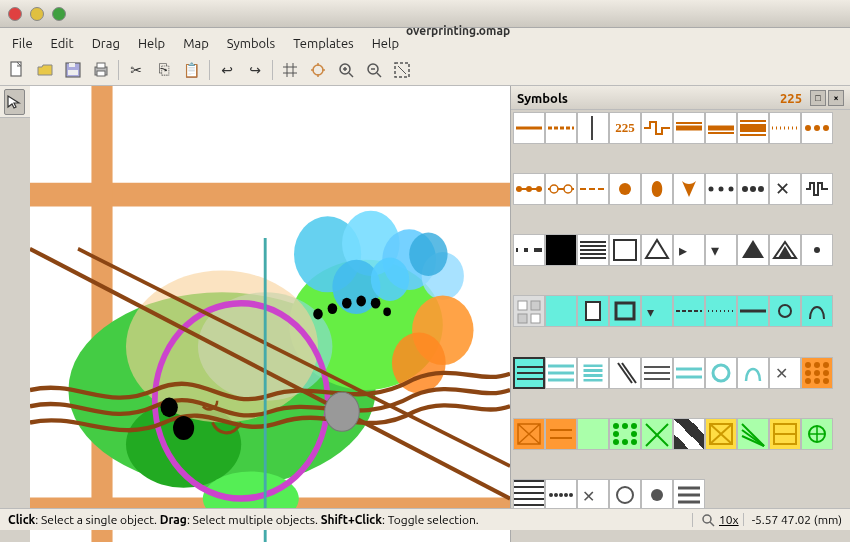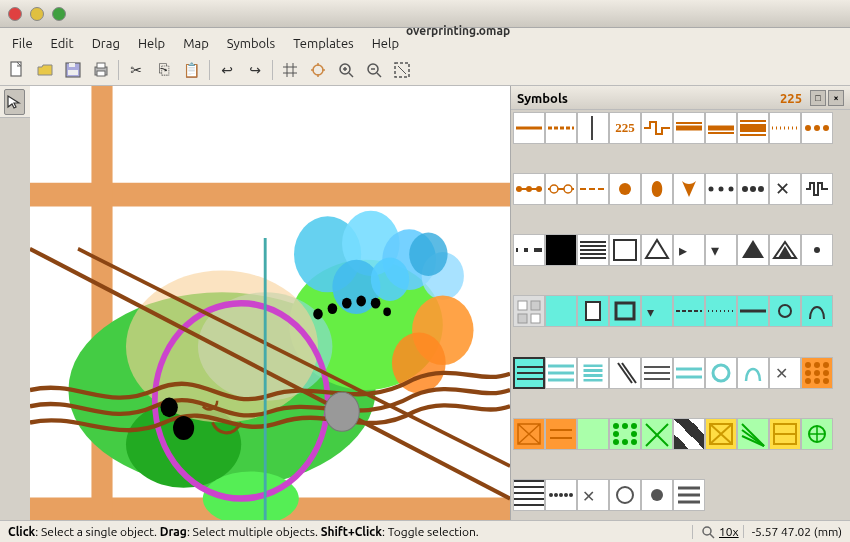--- a/index.html
+++ b/index.html
@@ -128,21 +128,21 @@
       cursor: pointer;
       display: flex; align-items: center; justify-content: center;
       background: white;
       overflow: hidden;
       flex-shrink: 0;
     }
 
     
     #statusbar {
       position: absolute;
-      bottom: 0; left: 0;
+      bottom: 12px; left: 0;
       width: 850px;
       height: 22px;
       background: #efebe3;
       border-top: 1px solid #bbb;
       display: flex;
       align-items: center;
       padding: 0 8px;
       font-size: 12px;
       gap: 4px;
     }

